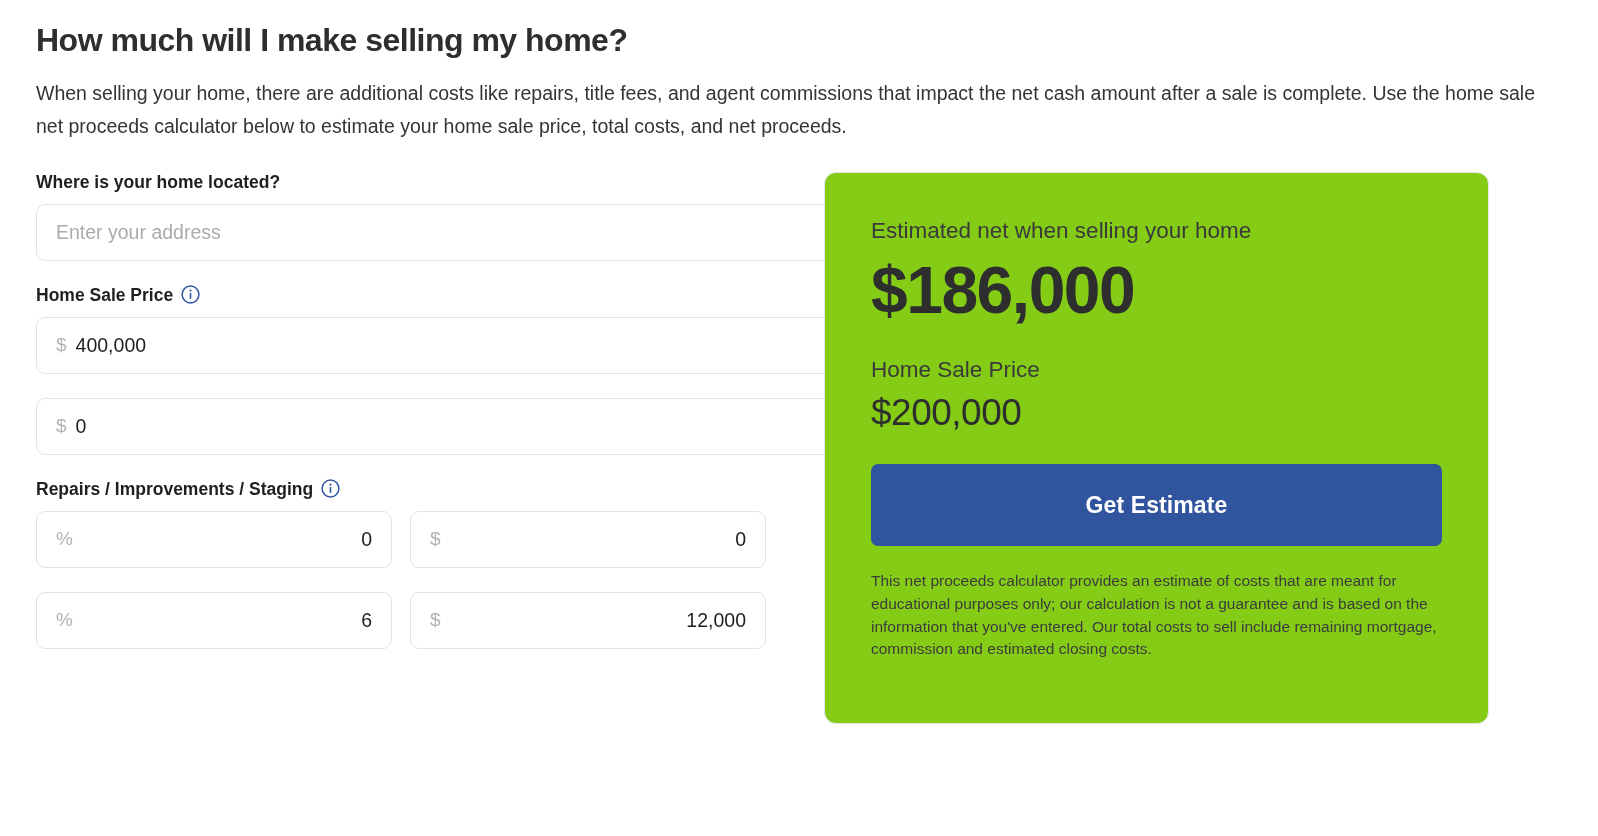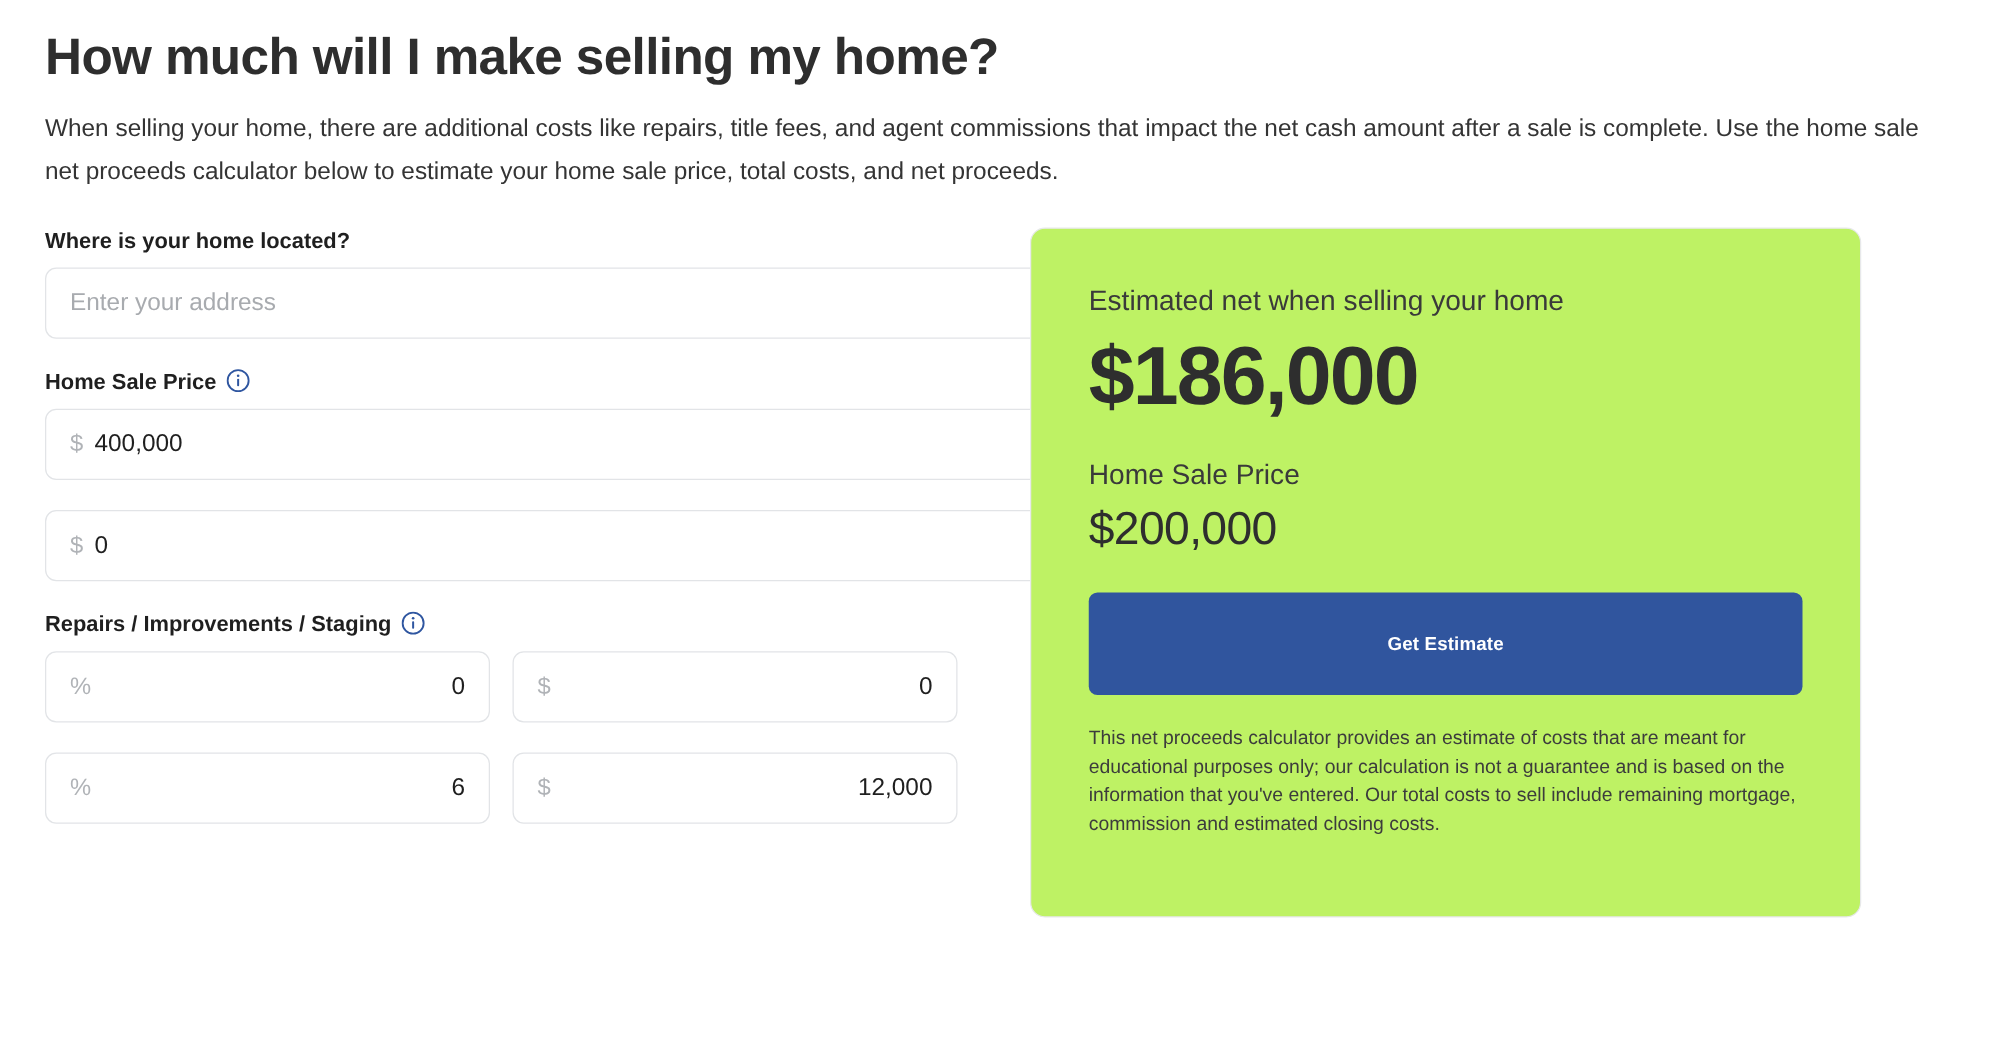--- a/index.html
+++ b/index.html
@@ -17,21 +17,21 @@
     position: relative;
     width: 1598px;
     height: 836px;
     padding: 0;
   }
 
   
   .header { padding: 22px 36px 0 36px; }
 
   .page-title {
-    font-size: 41px;
+    font-size: 32px;
     font-weight: 700;
     letter-spacing: -0.5px;
     color: #2e2e2e;
     line-height: 1.15;
   }
 
   .page-subtitle {
     margin-top: 18px;
     font-size: 19.5px;
     line-height: 1.72;
@@ -125,21 +125,21 @@
     justify-content: space-between;
     padding: 0 19px;
   }
 
   .split-input .input-value { text-align: right; }
 
   
   .result-card {
     width: 665px;
     min-height: 552px;
-    background: #bef264;
+    background: #84cc16;
     border: 1px solid #e7e8ea;
     border-radius: 12px;
     padding: 44px 46px 40px 46px;
   }
 
   .card-eyebrow {
     font-size: 22.5px;
     color: #3a3a3a;
     font-weight: 400;
     line-height: 1.2;
@@ -181,21 +181,21 @@
   .cta-button {
     display: block;
     width: 100%;
     height: 82px;
     margin-top: 28px;
     background: #30559e;
     color: #ffffff;
     border: none;
     border-radius: 7px;
     font-family: "Liberation Sans", sans-serif;
-    font-size: 15px;
+    font-size: 23px;
     font-weight: 700;
     cursor: pointer;
     letter-spacing: 0.1px;
   }
 
   .card-disclaimer {
     margin-top: 24px;
     font-size: 15.5px;
     line-height: 1.47;
     color: #3c3c3c;

